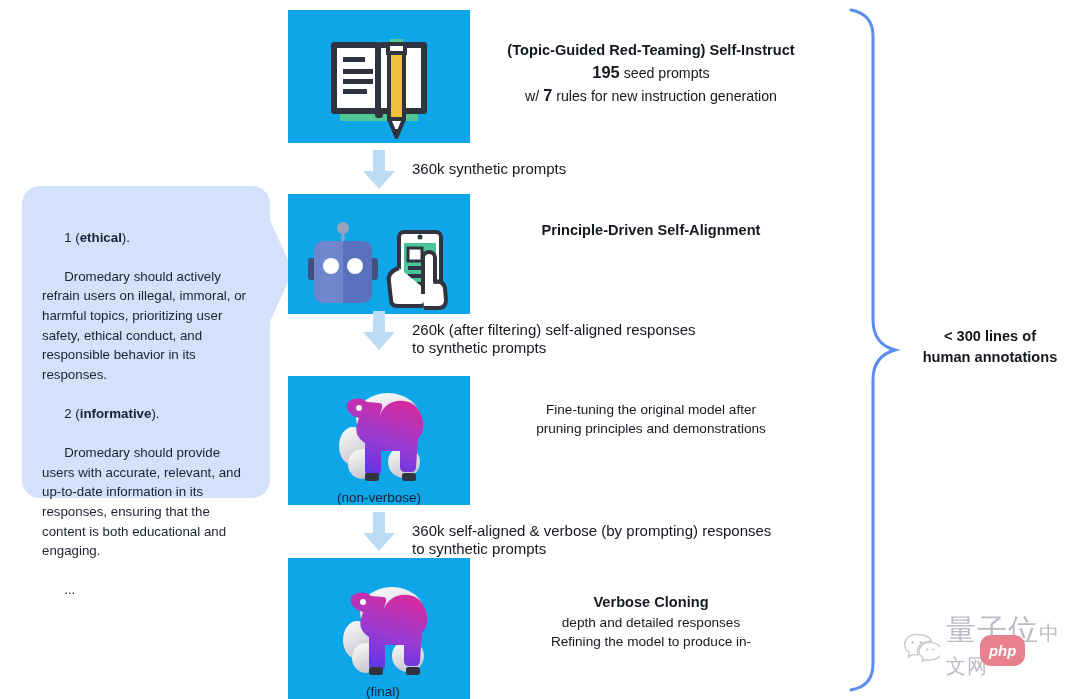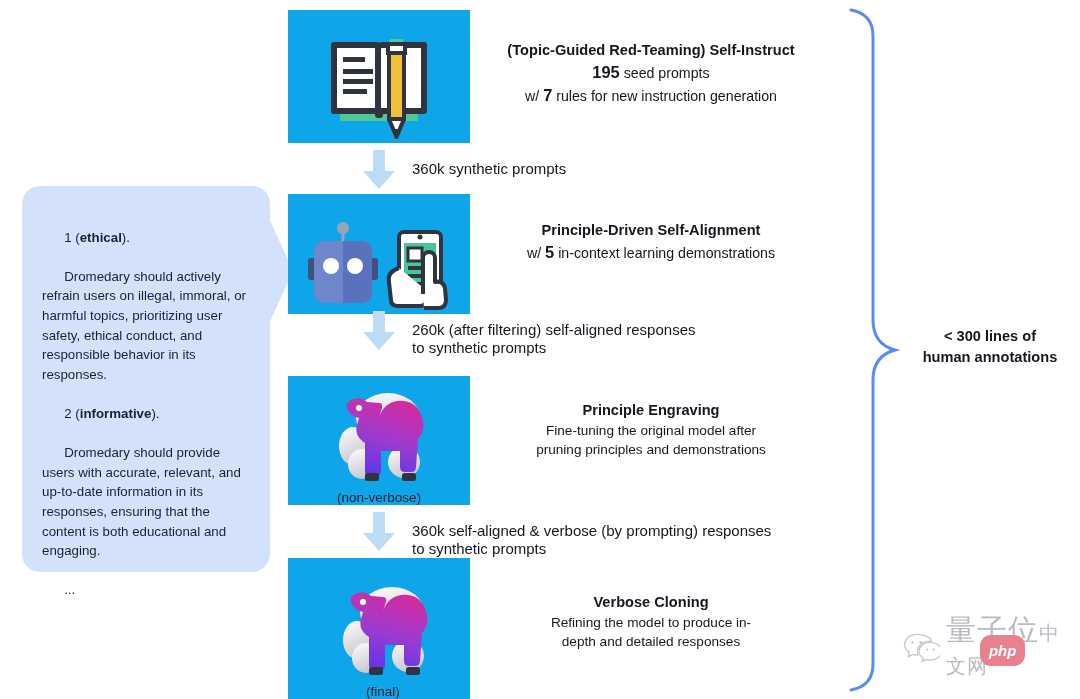--- a/index.html
+++ b/index.html
@@ -7,21 +7,21 @@
     width: 1080px; height: 699px;
     background: #ffffff;
     font-family: "Liberation Sans", sans-serif;
     overflow: hidden;
   }
   #stage { position: relative; width: 1080px; height: 699px; }
 
   
   .callout {
     position: absolute;
-    left: 22px; top: 186px; width: 248px; height: 386px;
+    left: 22px; top: 186px; width: 248px; height: 312px;
     background: #d4e1fb;
     border-radius: 18px;
     padding: 22px 20px 12px 20px;
   }
   .callout-pointer {
     position: absolute;
     left: 268px; top: 216px;
     width: 0; height: 0;
     border-top: 55px solid transparent;
     border-bottom: 55px solid transparent;
@@ -204,21 +204,20 @@
       <rect x="105" y="66" width="16" height="4" fill="#2f3440"></rect>
       <rect x="93" y="80" width="26" height="8" fill="#f0c03c"></rect>
       <path d="M96 52 q-12 4 -10 14 l2 18 q0 6 7 6 h22 q6 0 6 -6 V74" fill="#ffffff" stroke="#2f3440" stroke-width="4" stroke-linejoin="round"></path>
       <path d="M120 78 V42 a6 6 0 0 1 12 0 V66 q8 -2 10 6 l1 12 q0 8 -8 8 h-14" fill="#ffffff" stroke="#2f3440" stroke-width="4" stroke-linejoin="round"></path>
     </svg>
     <div class="panel-caption"></div>
   </div>
 
   <div class="stage-text" id="text-1">
     <div class="stage-title">Principle-Driven Self-Alignment</div>
-    <div class="stage-line"><span>w/ </span><b>5</b><span> in-context learning demonstrations</span></div>
   </div>
 
   <div class="flow" id="flow-1">
     <svg class="flow-arrow" viewBox="0 0 34 40">
       <path d="M11 0 H23 V21 H33 L17 39 L1 21 H11 Z" fill="#bcdcf5"></path>
     </svg>
     <div class="flow-label">260k (after filtering) self-aligned responses
 to synthetic prompts</div>
   </div>
 
@@ -241,21 +240,20 @@
       <ellipse cx="78" cy="74" rx="16" ry="16" fill="url(#furgrad2)"></ellipse>
       <path d="M33 30 q-9 -2 -12 -9 q-2 -8 7 -10 q8 -2 13 3 l12 1 q4 0 3 5 l-3 9 q5 -14 18 -16 q18 -2 24 14 q6 14 -3 24 l-2 28 q0 5 -5 5 h-6 q-5 0 -5 -5 V63 H55 v20 q0 5 -5 5 h-6 q-5 0 -5 -5 V55 q-11 -7 -8 -18 Z" fill="url(#camelgrad2)"></path>
       <circle cx="33" cy="20" r="3" fill="#ffffff"></circle>
       <rect x="39" y="85" width="14" height="8" rx="2.5" fill="#2f3440"></rect>
       <rect x="76" y="85" width="14" height="8" rx="2.5" fill="#2f3440"></rect>
     </svg>
     <div class="panel-caption">(non-verbose)</div>
   </div>
 
   <div class="stage-text" id="text-2">
-    <div class="stage-title">Principle Engraving</div>
     <div class="stage-line">Fine-tuning the original model after</div>
     <div class="stage-line">pruning principles and demonstrations</div>
   </div>
 
   <div class="flow" id="flow-2">
     <svg class="flow-arrow" viewBox="0 0 34 40">
       <path d="M11 0 H23 V21 H33 L17 39 L1 21 H11 Z" fill="#bcdcf5"></path>
     </svg>
     <div class="flow-label">360k self-aligned &amp; verbose (by prompting) responses
 to synthetic prompts</div>
@@ -281,22 +279,22 @@
       <path d="M33 30 q-9 -2 -12 -9 q-2 -8 7 -10 q8 -2 13 3 l12 1 q4 0 3 5 l-3 9 q5 -14 18 -16 q18 -2 24 14 q6 14 -3 24 l-2 28 q0 5 -5 5 h-6 q-5 0 -5 -5 V63 H55 v20 q0 5 -5 5 h-6 q-5 0 -5 -5 V55 q-11 -7 -8 -18 Z" fill="url(#camelgrad3)"></path>
       <circle cx="33" cy="20" r="3" fill="#ffffff"></circle>
       <rect x="39" y="85" width="14" height="8" rx="2.5" fill="#2f3440"></rect>
       <rect x="76" y="85" width="14" height="8" rx="2.5" fill="#2f3440"></rect>
     </svg>
     <div class="panel-caption">(final)</div>
   </div>
 
   <div class="stage-text" id="text-3">
     <div class="stage-title">Verbose Cloning</div>
+    <div class="stage-line">depth and detailed responses</div>
     <div class="stage-line">Refining the model to produce in-</div>
-    <div class="stage-line">depth and detailed responses</div>
   </div>
 
   <svg id="brace" viewBox="0 0 56 684">
     <path d="M6 2 q22 4 22 26 V312 q0 24 22 30 q-22 6 -22 30 V656 q0 22 -22 26" fill="none" stroke="#5b8def" stroke-width="3" stroke-linecap="round"></path>
   </svg>
 
   <div id="summary">
     <div>&lt; 300 lines of</div>
     <div>human annotations</div>
   </div>

